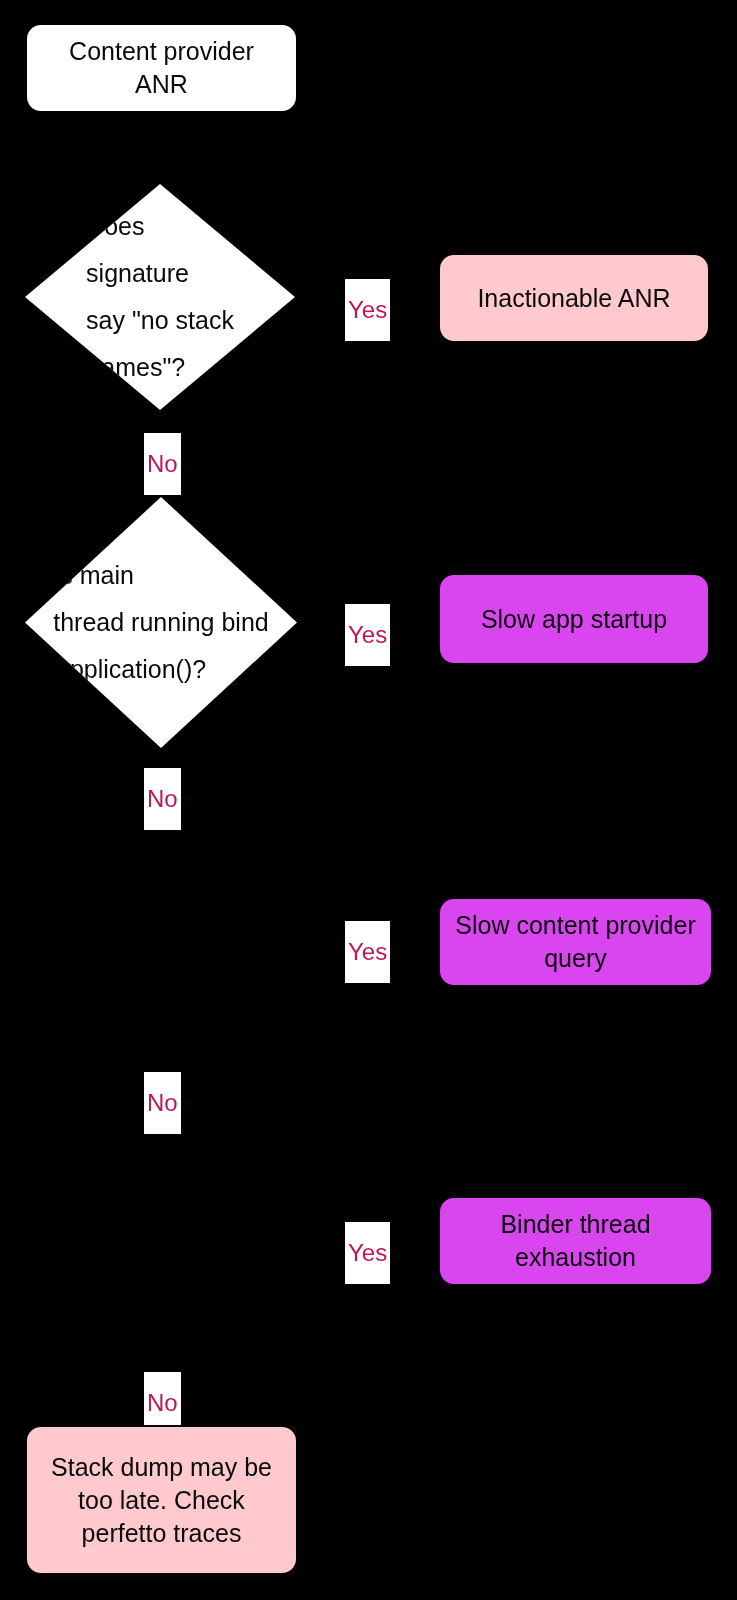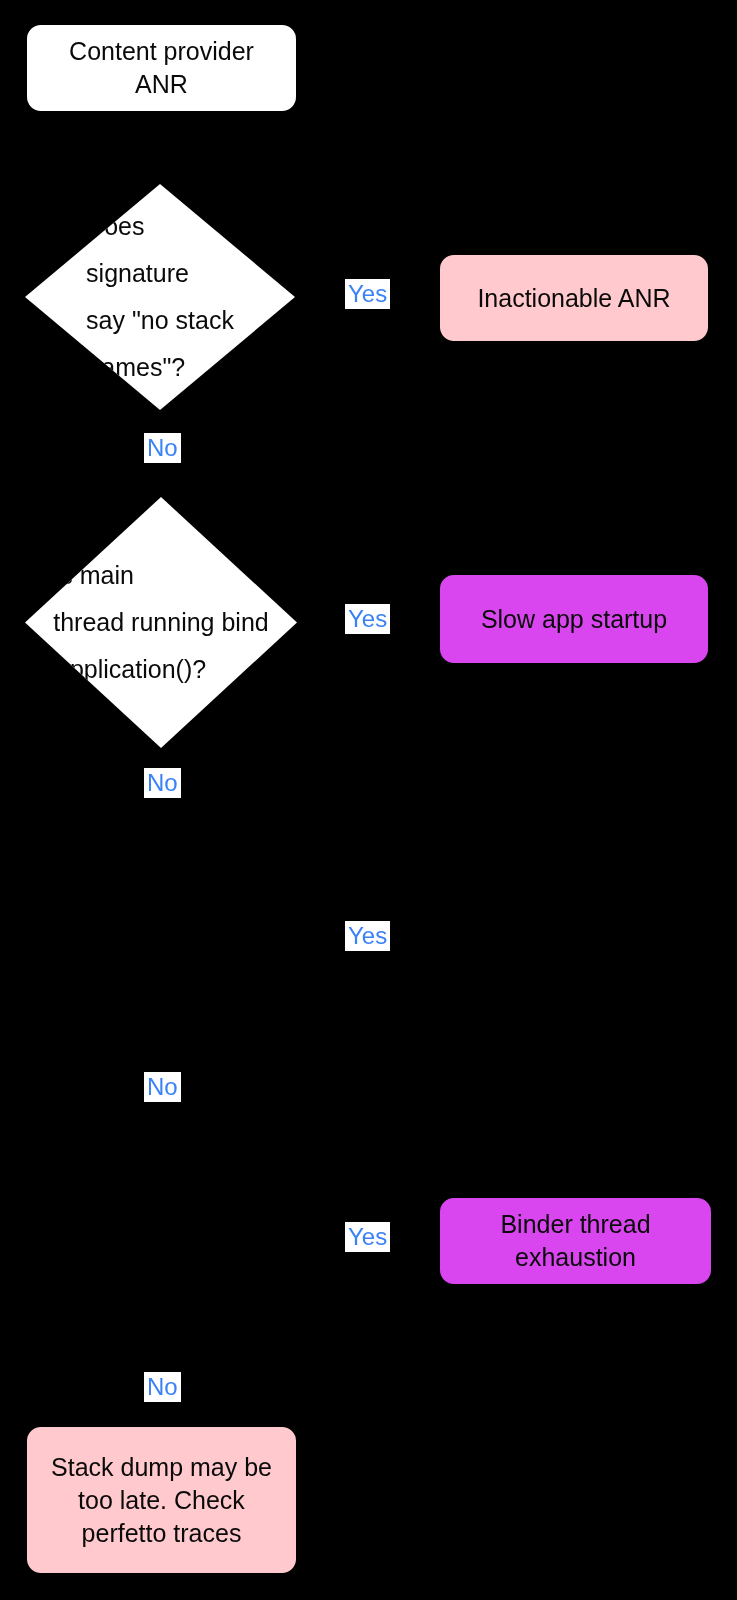--- a/index.html
+++ b/index.html
@@ -44,24 +44,24 @@
     align-items: center;
     justify-content: center;
     text-align: left;
     white-space: pre-line;
     font-size: 25px;
     line-height: 47px;
   }
   .edge-label {
     position: absolute;
     background: #ffffff;
-    color: #3b82f6;
+    color: #be185d;
     font-size: 24px;
     line-height: 30px;
-    padding: 0 3px;
+    padding: 16px 3px;
     white-space: nowrap;
   }
 </style>
 </head>
 <body>
 
 <div id="canvas">
 
   <div class="connector" style="left:158px; top:113px; width:3px; height:71px;"></div>
   <div class="connector" style="left:158px; top:410px; width:3px; height:87px;"></div>
@@ -85,20 +85,22 @@
   <div class="edge-label" style="left:144px; top:433px;">No</div>
 
   <div class="diamond" style="left:25px; top:497px; width:272px; height:251px;">Is main
 thread running bind
 Application()?</div>
   <div class="edge-label" style="left:345px; top:604px;">Yes</div>
   <div class="rbox result-good" style="left:438px; top:573px; width:272px; height:92px;">Slow app startup</div>
   <div class="edge-label" style="left:144px; top:768px;">No</div>
 
   <div class="edge-label" style="left:345px; top:921px;">Yes</div>
+  <div class="rbox result-good" style="left:438px; top:897px; width:275px; height:90px;">Slow content provider
+query</div>
   <div class="edge-label" style="left:144px; top:1072px;">No</div>
 
   <div class="edge-label" style="left:345px; top:1222px;">Yes</div>
   <div class="rbox result-good" style="left:438px; top:1196px; width:275px; height:90px;">Binder thread
 exhaustion</div>
   <div class="edge-label" style="left:144px; top:1372px;">No</div>
 
   <div class="rbox result-bad" style="left:25px; top:1425px; width:273px; height:150px;">Stack dump may be
 too late. Check
 perfetto traces</div>

